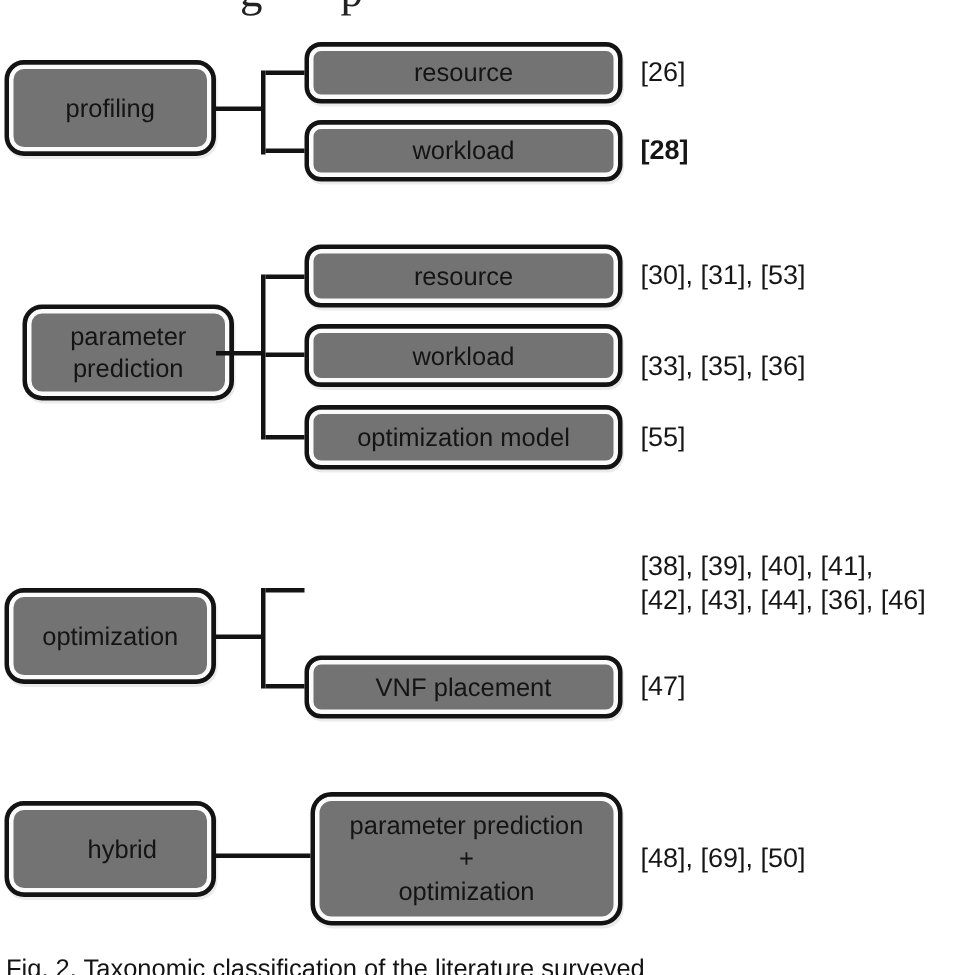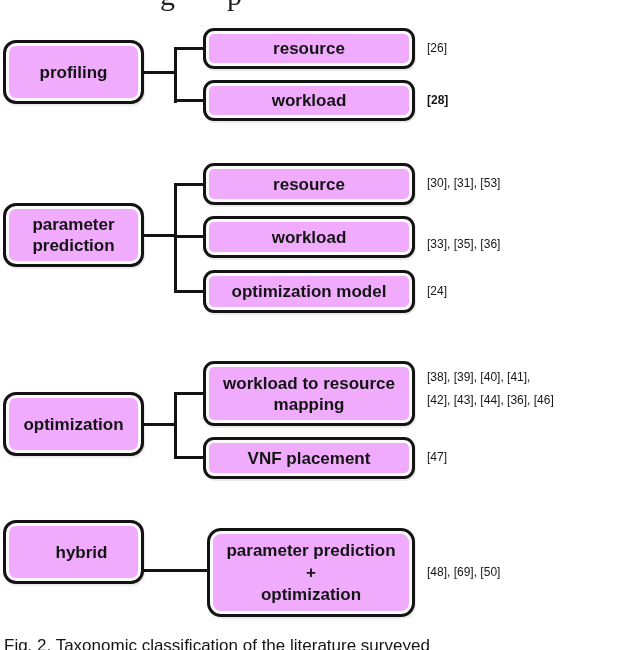--- a/index.html
+++ b/index.html
@@ -14,46 +14,46 @@
     position:absolute; top:-22px;
     font-family:"Liberation Serif", serif;
     font-size:30px; color:#222;
   }
   .frag-g { left:160px; }
   .frag-p { left:227px; }
 
   
   .box {
     position:absolute; box-sizing:border-box;
-    border:3px solid #131313; background:#f0abfc;
+    border:3px solid #131313; background:#737373;
     box-shadow: inset 0 0 0 3px #fbfbfb, 1px 2px 0 #9a9a9a33;
     display:flex; align-items:center; justify-content:center;
     text-align:center; font-size:17px; line-height:21px;
-    white-space:pre-line; color:#141414;font-weight:bold;
+    white-space:pre-line; color:#141414;
   }
   .parent { left:3px; width:141px; height:64px; border-radius:13px; }
-  .p1 { top:40px; }  .p2 { top:203px; } .p3 { top:392px; } .p4 { top:520px;padding-left:16px; }
+  .p1 { top:40px; }  .p2 { top:203px;margin-left:12px; } .p3 { top:392px; } .p4 { top:534px;padding-left:16px; }
 
   .child { left:203px; width:212px; border-radius:11px; }
   .c1a { top:28px;  height:41px; }
   .c1b { top:80px;  height:41px; }
   .c2a { top:163px; height:42px; }
   .c2b { top:216px; height:42px; }
   .c2c { top:270px; height:43px; }
   .c3a { top:361px; height:65px; }
   .c3b { top:437px; height:42px; }
   .c4a { top:528px; height:89px; left:207px; width:208px; border-radius:14px; line-height:22px; }
 
   
   .line { position:absolute; background:#131313; }
 
   
   .refs {
     position:absolute; left:427px;
-    font-size:12px; line-height:21px;
+    font-size:18px; line-height:21px;
     white-space:pre-line; color:#161616;
   }
   .r1 { top:38px; }  .r2 { top:90px;font-weight:bold; }
   .r3 { top:173px; } .r4 { top:234px; } .r5 { top:281px; }
   .r6 { top:366px; line-height:23px; }
   .r7 { top:447px; }
   .r8 { top:562px; }
 
   
   .caption {
@@ -84,29 +84,27 @@
   <div class="line" style="left:144px; top:234px; width:30px; height:3px;"></div>
   <div class="line" style="left:174px; top:183px; width:3px;  height:110px;"></div>
   <div class="line" style="left:177px; top:183px; width:26px; height:3px;"></div>
   <div class="line" style="left:177px; top:235px; width:26px; height:3px;"></div>
   <div class="line" style="left:177px; top:290px; width:26px; height:3px;"></div>
   <div class="box child c2a">resource</div>
   <div class="box child c2b">workload</div>
   <div class="box child c2c">optimization model</div>
   <div class="refs r3">[30], [31], [53]</div>
   <div class="refs r4">[33], [35], [36]</div>
-  <div class="refs r5">[24]</div>
+  <div class="refs r5">[55]</div>
 
   <div class="box parent p3">optimization</div>
   <div class="line" style="left:144px; top:423px; width:30px; height:3px;"></div>
   <div class="line" style="left:174px; top:392px; width:3px;  height:67px;"></div>
   <div class="line" style="left:177px; top:392px; width:26px; height:3px;"></div>
   <div class="line" style="left:177px; top:456px; width:26px; height:3px;"></div>
-  <div class="box child c3a">workload to resource
-mapping</div>
   <div class="box child c3b">VNF placement</div>
   <div class="refs r6">[38], [39], [40], [41],
 [42], [43], [44], [36], [46]</div>
   <div class="refs r7">[47]</div>
 
   <div class="box parent p4">hybrid</div>
   <div class="line" style="left:144px; top:569px; width:63px; height:3px;"></div>
   <div class="box child c4a">parameter prediction
 +
 optimization</div>

